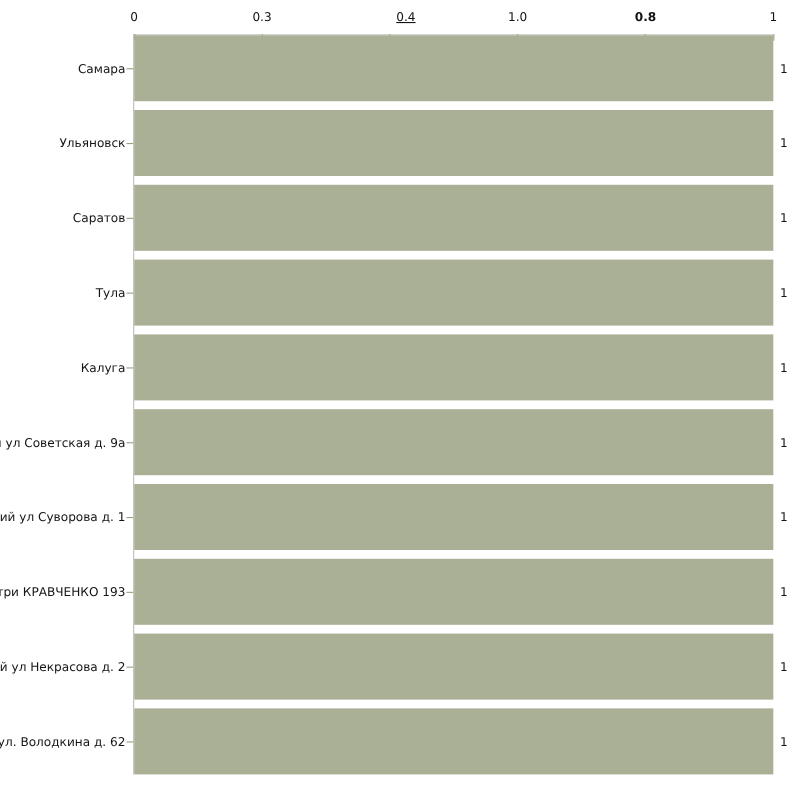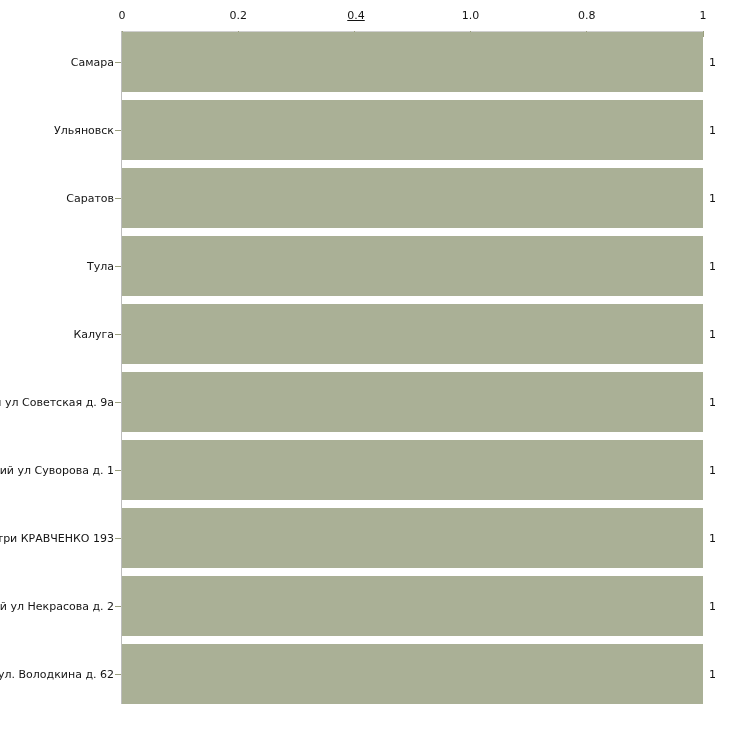--- a/index.html
+++ b/index.html
@@ -100,27 +100,27 @@
 <body>
 
 <div id="chart-root">
 
   <div class="x-axis"></div>
 
   <div id="x-ticks-layer">
       <div class="x-tick" style="left: 121.5px;"></div>
       <div class="x-tick-label" style="left: 122px;">0</div>
       <div class="x-tick" style="left: 237.7px;"></div>
-      <div class="x-tick-label" style="left: 238.2px;">0.2</div>
+      <div class="x-tick-label" style="left: 238.2px;">0.3</div>
       <div class="x-tick" style="left: 353.9px;"></div>
-      <div class="x-tick-label" style="left: 356px; text-decoration: underline;">0.4</div>
+      <div class="x-tick-label" style="left: 369px; text-decoration: underline;">0.4</div>
       <div class="x-tick" style="left: 470.1px;"></div>
       <div class="x-tick-label" style="left: 470.6px;">1.0</div>
       <div class="x-tick" style="left: 586.3px;"></div>
-      <div class="x-tick-label" style="left: 586.8px;">0.8</div>
+      <div class="x-tick-label" style="left: 586.8px; font-weight: bold;">0.8</div>
       <div class="x-tick" style="left: 702.5px;"></div>
       <div class="x-tick-label" style="left: 703px;">1</div>
     </div>
 
   <div class="y-axis"></div>
 
   <div id="bars-layer">
       <div class="bar" style="top: 32px; height: 60px; width: 581px; background: rgb(170, 176, 150);"></div>
       <div class="y-tick" style="top: 62px;"></div>
       <div class="cat-label" style="top: 56px;">Самара</div>

